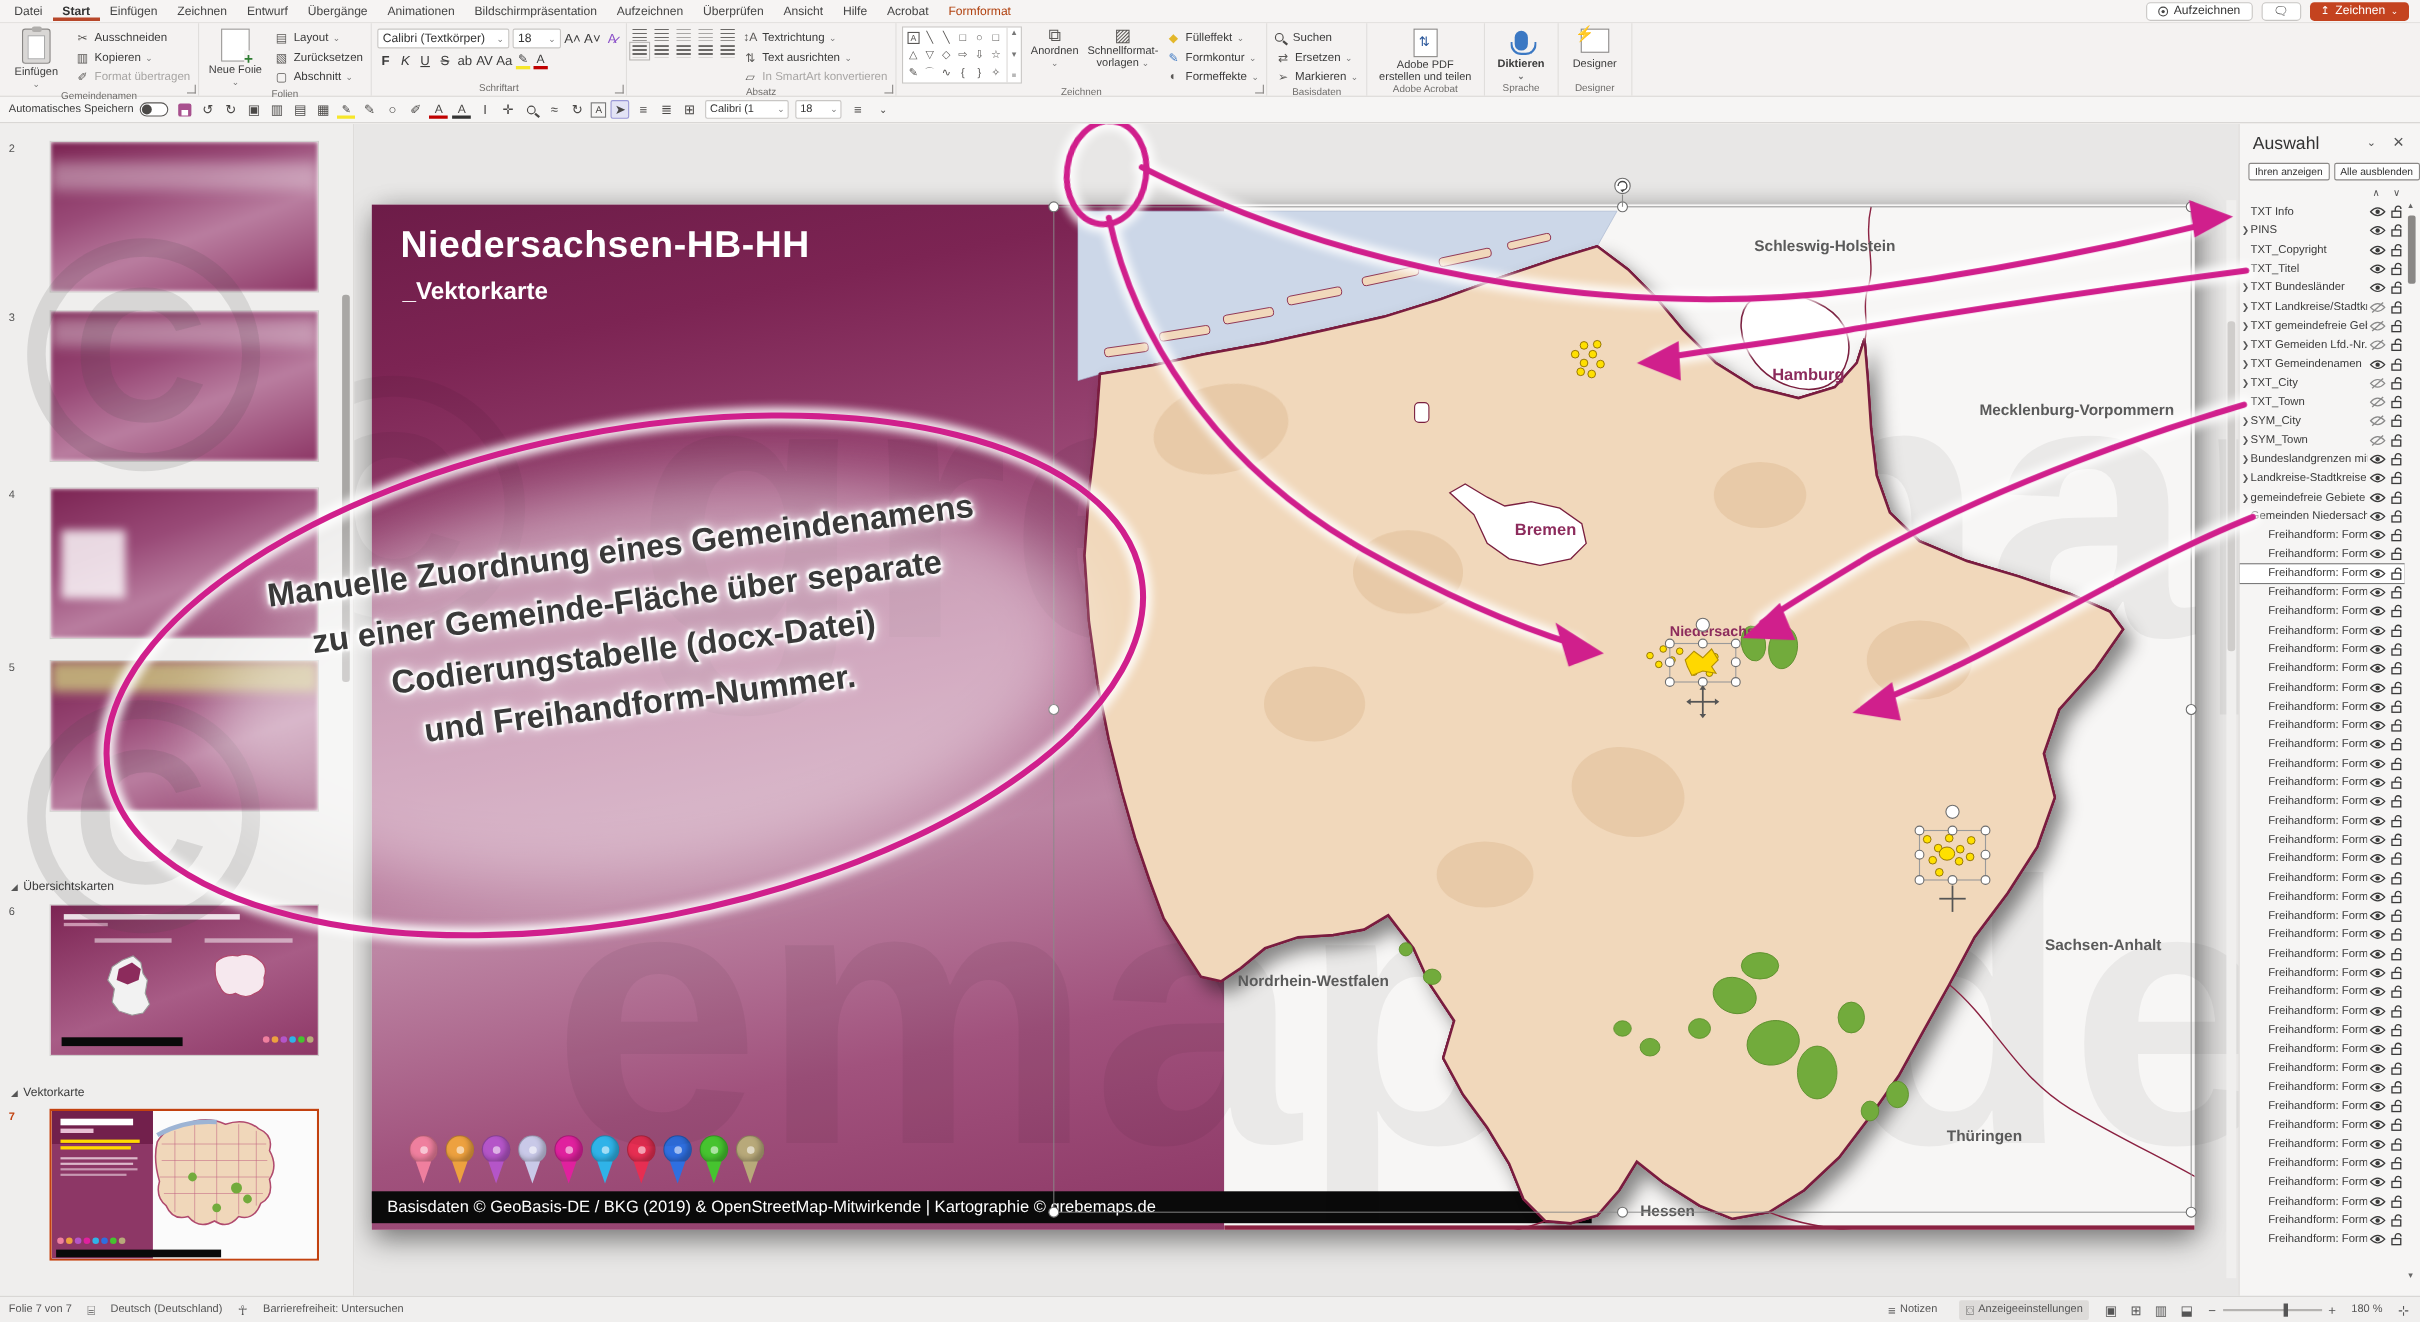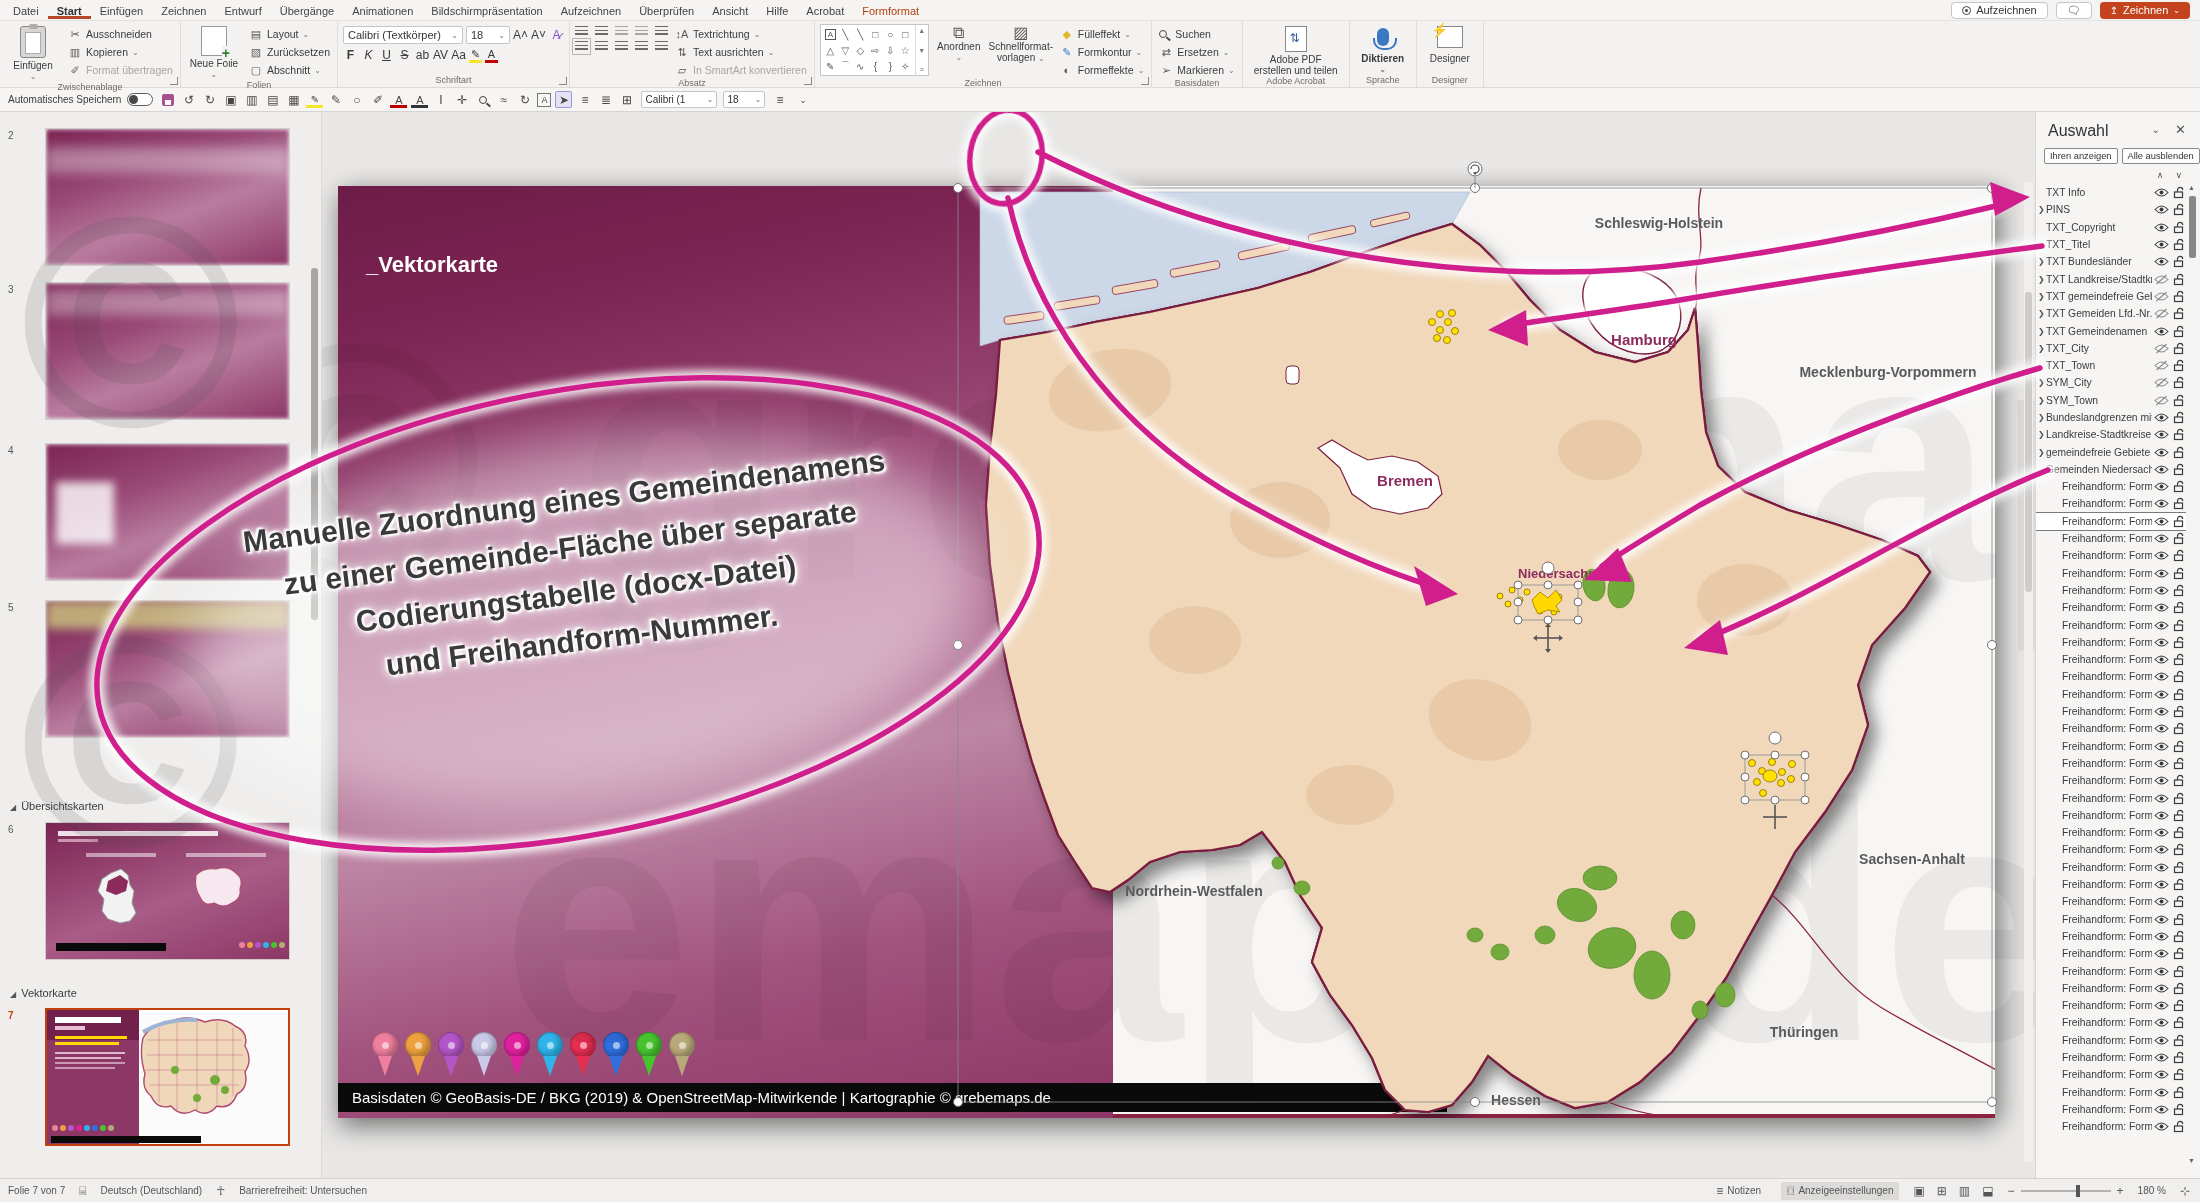--- a/index.html
+++ b/index.html
@@ -212,21 +212,21 @@
               <span class="mi">▥</span>
               <span>Kopieren</span>
               <span class="car" style="font-size:8px;color:#777">⌄</span>
             </div>
           <div class="minibtn dis">
               <span class="mi">✐</span>
               <span>Format übertragen</span>
             </div>
         </div>
       </div>
-      <div class="grp-label">Zwischenablage</div>
+      <div class="grp-label">Gemeindenamen</div>
       <span class="launcher"></span>
     </div>
 
     <div class="rgroup">
       <div class="grp-body">
         <div class="bigbtn">
           <span class="newslide-ic"></span>
           <span>Neue Folie</span>
             <span class="car">⌄</span>
         </div>
@@ -576,20 +576,21 @@
       <div class="thumbs-scroll"></div>
     </div>
 
     <div class="canvas">
       <div class="wm-big" style="left:-90px; top:180px;">© grebemaps</div>
       <div class="wm-big" style="left:180px; top:640px;">emaps.de</div>
 
       <div class="slide">
         <div class="mag-panel"></div>
         <div class="map-side"></div>
+        <div class="slide-title">Niedersachsen-HB-HH</div>
         <div class="slide-sub">_Vektorkarte</div>
         <div class="pins" id="pins">
             <div class="pin">
               <span class="head" style="background:#ef7f9e"></span>
               <span class="tail" style="border-top-color:#ef7f9e"></span>
             </div>
             <div class="pin">
               <span class="head" style="background:#eda13f"></span>
               <span class="tail" style="border-top-color:#eda13f"></span>
             </div>

